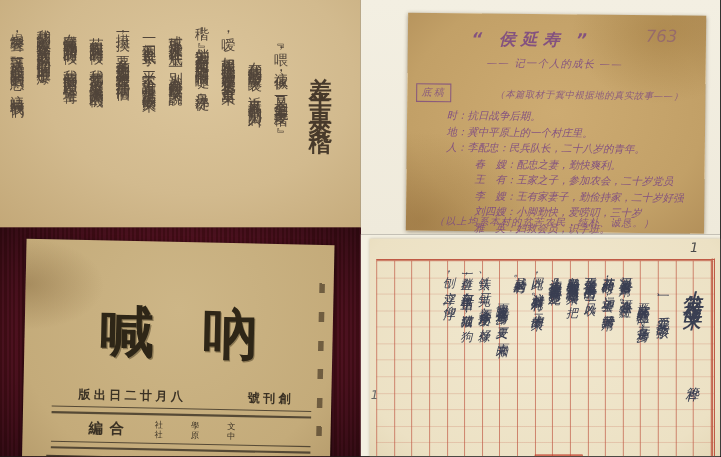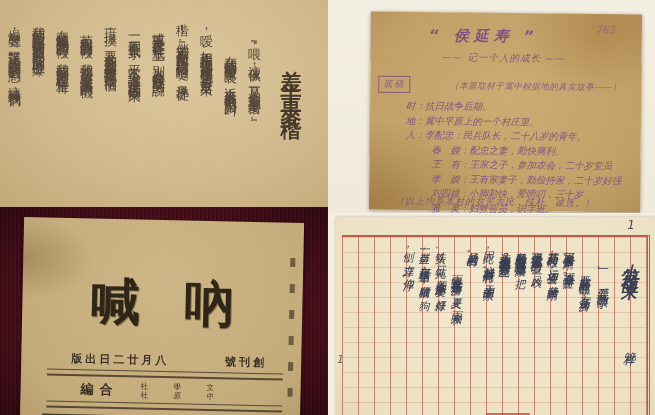--- a/index.html
+++ b/index.html
@@ -32,21 +32,21 @@
     font-family:"DejaVu Sans","Liberation Sans",sans-serif;font-style:italic;
     color:var(--tr_ink);}
   .tr-title{margin:14px 0 0 58px;font-size:15px;letter-spacing:5px;font-weight:bold;opacity:.9;}
   .tr-subtitle{margin:6px 0 0 72px;font-size:9.5px;letter-spacing:1px;opacity:.85;}
   .tr-stamp{position:absolute;left:8px;top:64px;border:1px solid var(--tr_ink);
     padding:1px 4px;font-size:9px;letter-spacing:2px;opacity:.8;}
   .tr-note{margin:16px 0 0 80px;font-size:8.5px;letter-spacing:.5px;opacity:.8;}
   .tr-meta{margin:7px 0 0 36px;font-size:9.5px;line-height:14.5px;opacity:.9;}
   .tr-cast{margin:0 0 0 62px;font-size:9.5px;line-height:14.5px;opacity:.9;}
   .tr-footer{position:absolute;left:26px;bottom:2px;font-size:9px;letter-spacing:1px;opacity:.85;}
-  .tr-scribble{position:absolute;right:26px;top:10px;font-size:10px;opacity:.5;}
+  .tr-scribble{position:absolute;right:26px;top:10px;font-size:15px;opacity:.5;}
 
   
   .bl{left:0;top:207px;width:328px;height:208px;
     background:
       radial-gradient(ellipse at 50% 50%, rgba(0,0,0,0) 40%, rgba(0,0,0,.45) 100%),
       repeating-linear-gradient(90deg, var(--velvet) 0 2px, #5d1526 2px 4px);
     background-color:var(--velvet);}
   .bl-paper{position:absolute;left:22px;top:13px;width:280px;bottom:-10px;
     transform:rotate(1.2deg);
     background:

